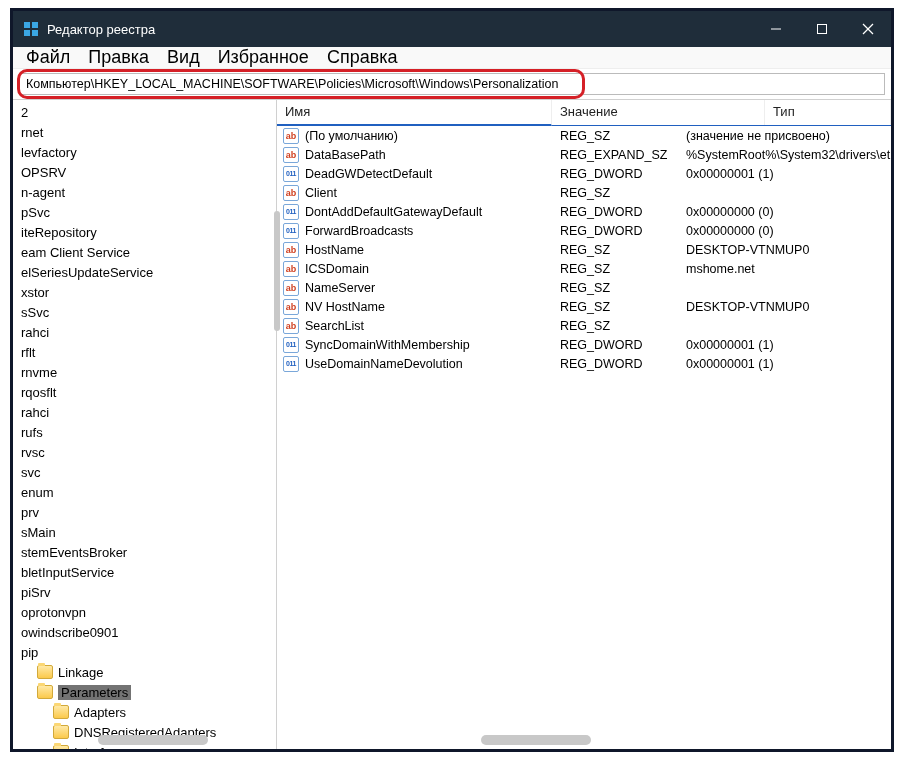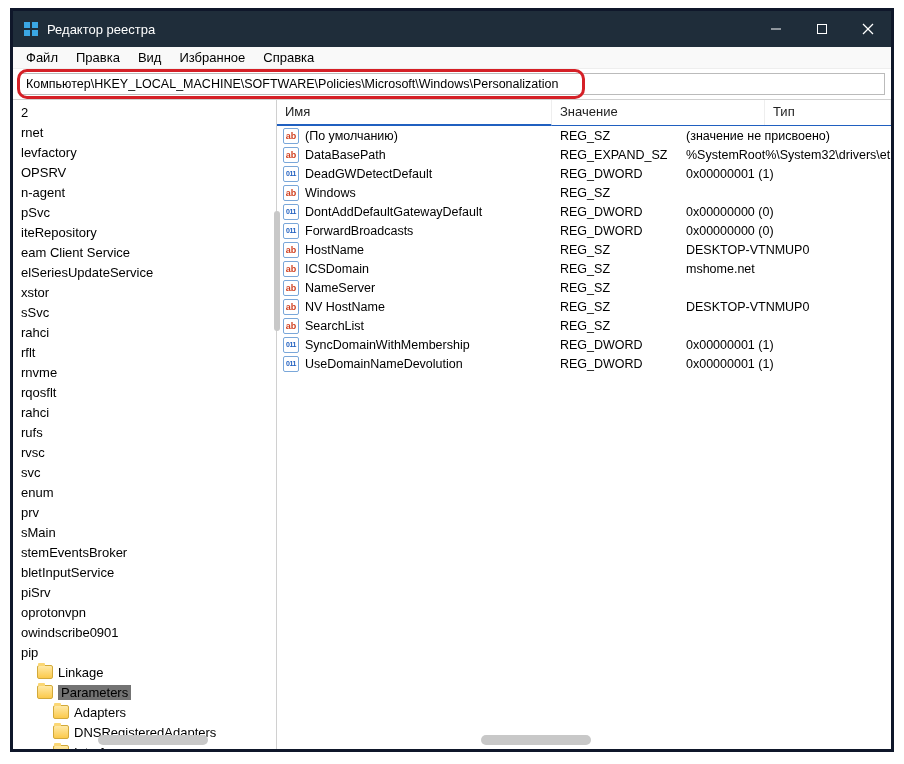--- a/index.html
+++ b/index.html
@@ -4,21 +4,21 @@
 <style>
 * { margin:0; padding:0; box-sizing:border-box; font-family:"Segoe UI",Tahoma,sans-serif; }
 body { background:#fff; width:904px; height:764px; overflow:hidden; position:relative; }
 .win { position:absolute; left:10px; top:8px; width:884px; height:744px; border:3px solid #0f172a; background:#fff; display:flex; flex-direction:column; overflow:hidden; }
 .titlebar { height:36px; background:#1f2d3a; color:#fff; display:flex; align-items:center; font-size:13px; }
 .titlebar .tico { margin:0 8px 0 10px; display:flex; }
 .titlebar .tico svg { width:16px; height:16px; }
 .tbtns { margin-left:auto; display:flex; height:100%; }
 .tbtn { width:46px; display:flex; align-items:center; justify-content:center; color:#fff; }
 .tbtn svg { width:12px; height:12px; }
-.menubar { height:22px; background:#f9f9f9; display:flex; align-items:center; font-size:13px; color:#000; padding-left:6px; border-bottom:1px solid #eee; }
+.menubar { height:22px; background:#f9f9f9; display:flex; align-items:center; font-size:18px; color:#000; padding-left:6px; border-bottom:1px solid #eee; }
 .menubar span { margin-right:4px; padding:2px 7px; cursor:default; }
 .addr-wrap { position:relative; padding:4px 6px; }
 .addr { width:100%; height:22px; border:1px solid #bbb; background:#fff; font-size:12.5px; padding:0 6px; outline:none; }
 .highlight { position:absolute; border:3px solid #d52027; border-radius:10px; left:4px; top:0px; width:568px; height:30px; pointer-events:none; }
 .body { flex:1; display:flex; overflow:hidden; border-top:1px solid #d0d0d0; }
 .tree { width:264px; overflow:hidden; border-right:1px solid #d0d0d0; font-size:13px; padding-top:2px; position:relative; }
 .tree .item { height:20px; display:flex; align-items:center; padding-left:8px; white-space:nowrap; cursor:default; }
 .tree .item.lv1 { padding-left:24px; }
 .tree .item.lv2 { padding-left:40px; }
 .tree .item.sel span.lbl { background:#737373; padding:0 3px; }
@@ -223,21 +223,21 @@
             <div class="c1">
               <span class="vico dw"></span>
               <span>DeadGWDetectDefault</span>
             </div>
             <div class="c2">REG_DWORD</div>
             <div class="c3">0x00000001 (1)</div>
           </div>
           <div class="row">
             <div class="c1">
               <span class="vico sz"></span>
-              <span>Windows</span>
+              <span>Client</span>
             </div>
             <div class="c2">REG_SZ</div>
             <div class="c3"></div>
           </div>
           <div class="row">
             <div class="c1">
               <span class="vico dw"></span>
               <span>DontAddDefaultGatewayDefault</span>
             </div>
             <div class="c2">REG_DWORD</div>

